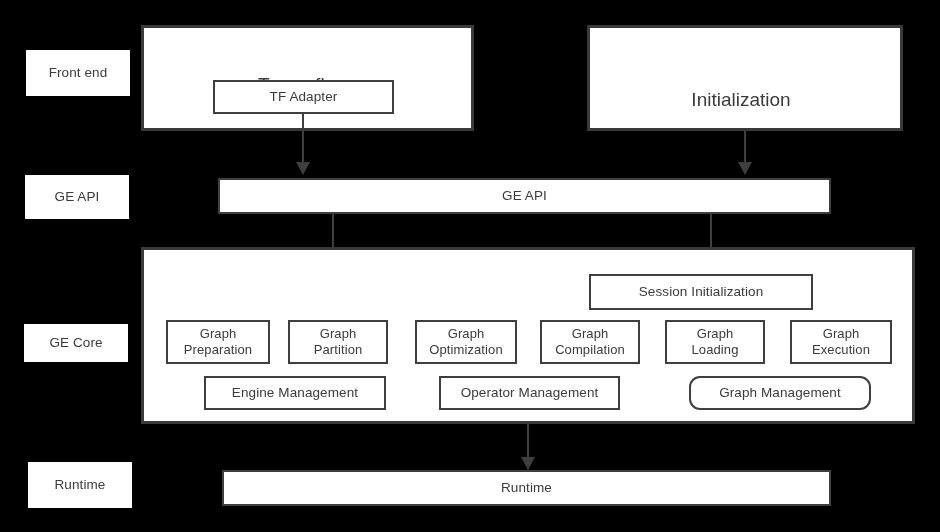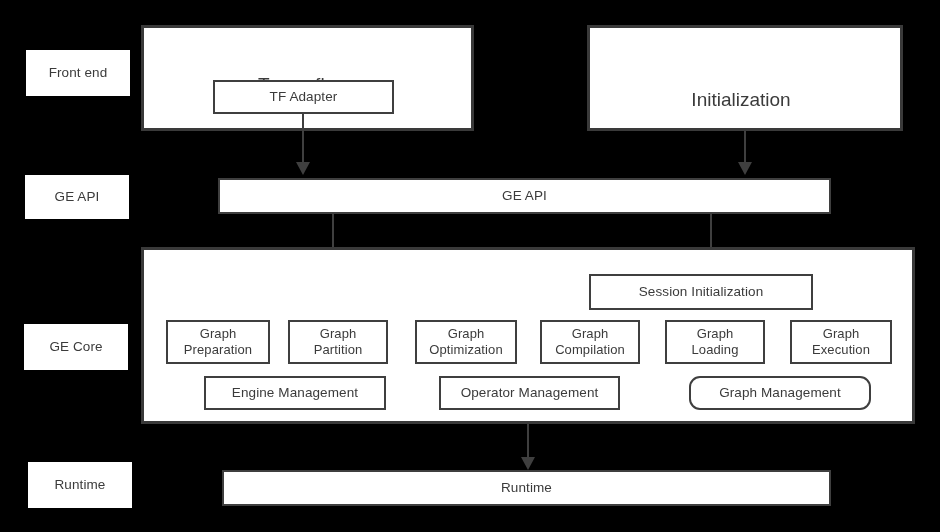--- a/index.html
+++ b/index.html
@@ -81,21 +81,21 @@
 <div id="canvas">
 
   <div class="abs side-label" style="left:26px; top:50px; width:104px; height:46px;">
     <span>Front end</span>
   </div>
 
   <div class="abs side-label" style="left:25px; top:175px; width:104px; height:44px;">
     <span>GE API</span>
   </div>
 
-  <div class="abs side-label" style="left:24px; top:324px; width:104px; height:46px;">
+  <div class="abs side-label" style="left:24px; top:324px; width:104px; height:38px;">
     <span>GE Core</span>
   </div>
 
   <div class="abs side-label" style="left:28px; top:462px; width:104px; height:46px;">
     <span>Runtime</span>
   </div>
 
   <div class="abs group" style="left:141px; top:25px; width:333px; height:106px;">
     <div class="group-title" style="top:30px;">Tensorflow</div>
   </div>

